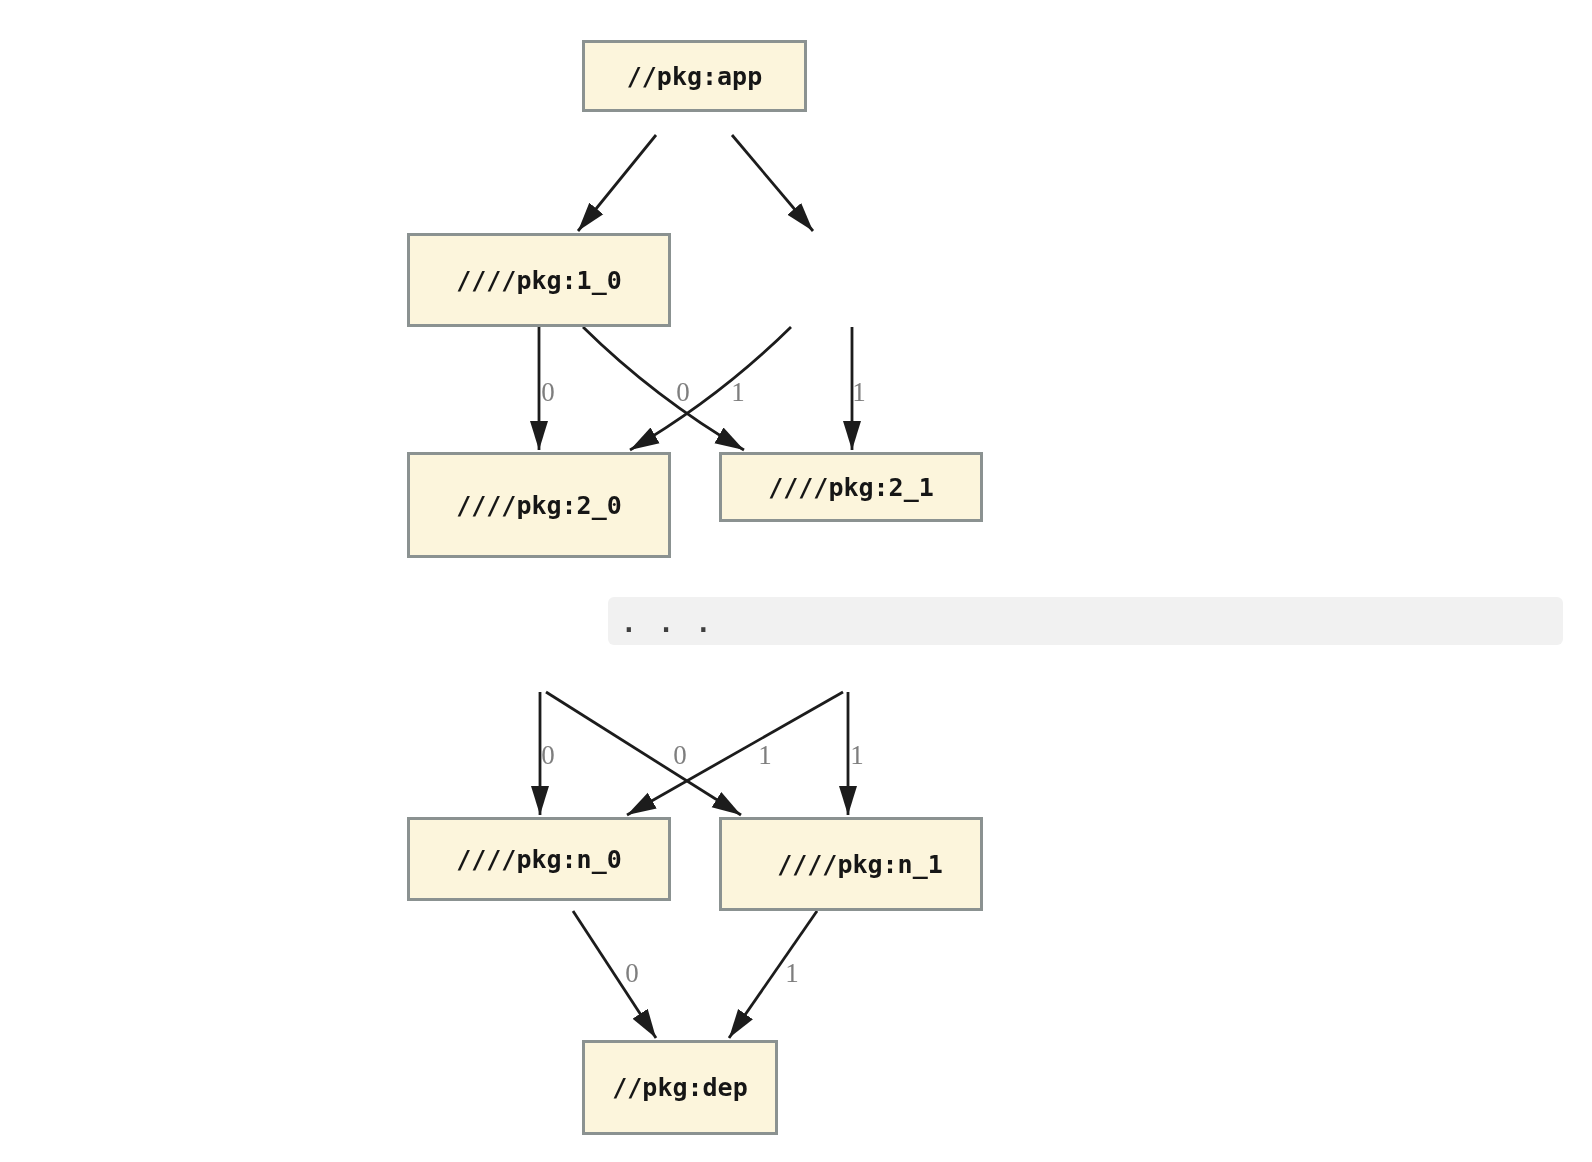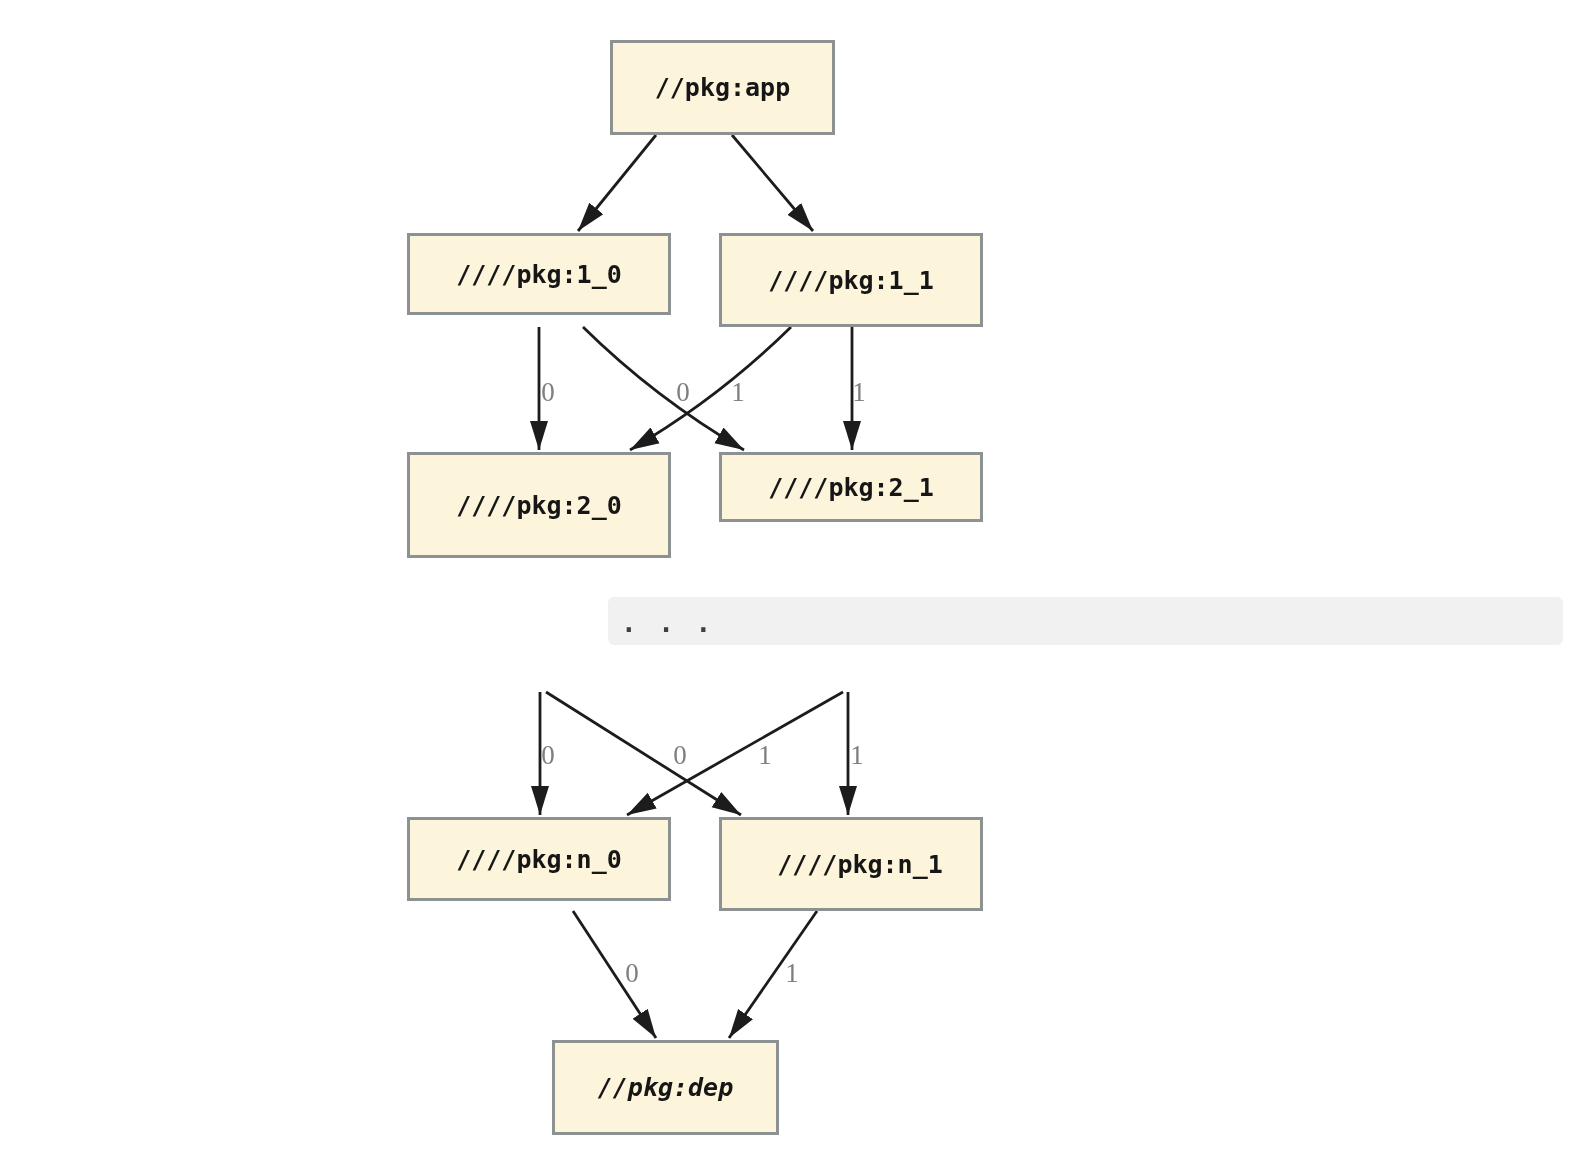--- a/index.html
+++ b/index.html
@@ -73,39 +73,38 @@
       <path d="M852,327 L852,450" marker-end="url(#arrow)"></path>
       <path d="M540,692 L540,815" marker-end="url(#arrow)"></path>
       <path d="M546,692 L741,815" marker-end="url(#arrow)"></path>
       <path d="M843,692 L627,815" marker-end="url(#arrow)"></path>
       <path d="M848,692 L848,815" marker-end="url(#arrow)"></path>
       <path d="M573,911 L656,1038" marker-end="url(#arrow)"></path>
       <path d="M817,911 L729,1038" marker-end="url(#arrow)"></path>
     </g>
   </svg>
 
-  <div class="node" style="left:582px; top:40px; width:225px; height:95px;margin-left:28px;">//pkg:app</div>
+  <div class="node" style="left:582px; top:40px; width:225px; height:72px;">//pkg:app</div>
 
-  <div class="node" style="left:407px; top:233px; width:264px; height:82px;">////pkg:1_0</div>
+  <div class="node" style="left:407px; top:233px; width:264px; height:94px;">////pkg:1_0</div>
 
-  <div class="node" style="left:719px; top:233px; width:264px; height:94px;">////pkg:1_1</div>
 
   <div class="node" style="left:407px; top:452px; width:264px; height:106px;">////pkg:2_0</div>
 
   <div class="node" style="left:719px; top:452px; width:264px; height:70px;">////pkg:2_1</div>
 
   <div class="ellipsis-band" style="left:608px; top:597px; width:955px; height:48px;">
     <span>. . .</span>
   </div>
 
   <div class="node" style="left:407px; top:817px; width:264px; height:84px;">////pkg:n_0</div>
 
   <div class="node" style="left:719px; top:817px; width:264px; height:94px;padding-left:18px;">////pkg:n_1</div>
 
-  <div class="node" style="left:552px; top:1040px; width:227px; height:95px;font-style:italic;">//pkg:dep</div>
+  <div class="node" style="left:582px; top:1040px; width:196px; height:95px;">//pkg:dep</div>
 
   <span class="elabel" style="left:548px; top:392px;">0</span>
   <span class="elabel" style="left:738px; top:392px;">1</span>
   <span class="elabel" style="left:683px; top:392px;">0</span>
   <span class="elabel" style="left:859px; top:392px;">1</span>
   <span class="elabel" style="left:548px; top:755px;">0</span>
   <span class="elabel" style="left:765px; top:755px;">1</span>
   <span class="elabel" style="left:680px; top:755px;">0</span>
   <span class="elabel" style="left:857px; top:755px;">1</span>
   <span class="elabel" style="left:632px; top:973px;">0</span>

